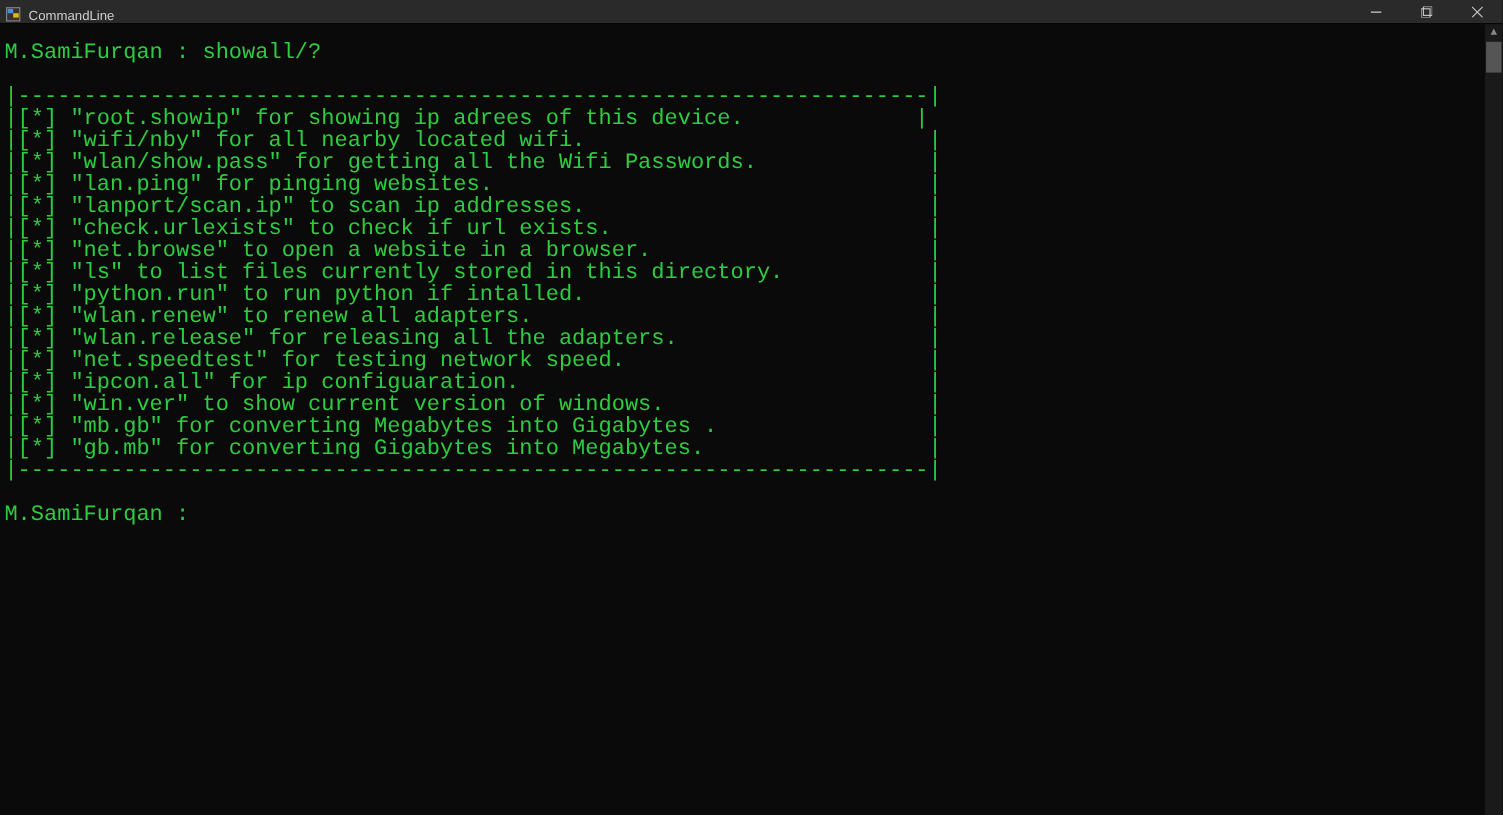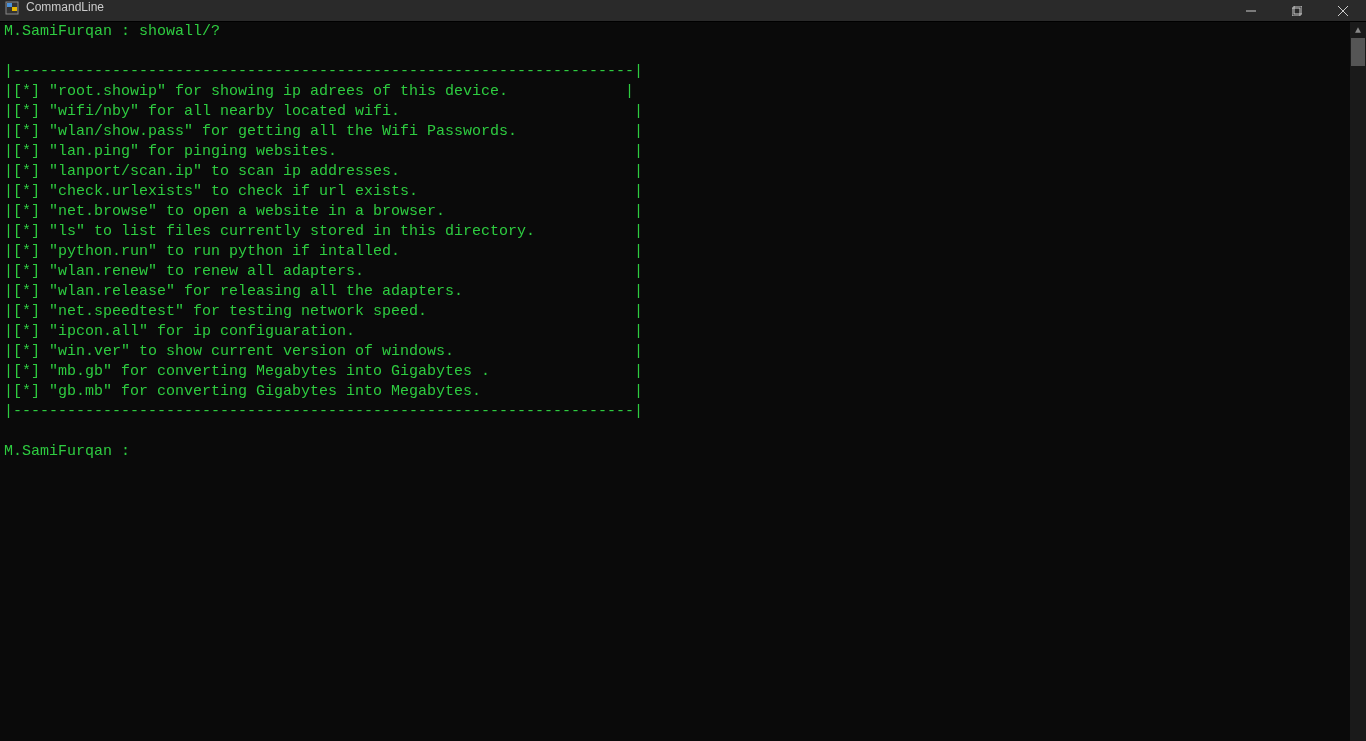--- a/index.html
+++ b/index.html
@@ -7,21 +7,21 @@
       background: #1e1e1e;
       font-family: "Consolas", "Courier New", monospace;
       overflow: hidden;
       width: 1366px;
       height: 741px;
     }
     .titlebar {
       height: 22px;
       background: #2a2a2a;
       display: flex;
-      align-items: flex-start;
+      align-items: flex-end;
       border-bottom: 1px solid #000;
     }
     .titlebar-icon {
       width: 16px;
       height: 16px;
       margin: 0 6px 0 4px;
       display: flex;
       align-items: center;
       justify-content: center;
     }
@@ -45,23 +45,23 @@
       font-family: "Segoe UI", sans-serif;
     }
     .win-btn svg { stroke: #ccc; }
     .terminal-wrap {
       position: relative;
       height: calc(100% - 22px);
       background: #0a0a0a;
     }
     .terminal {
       color: #2ecc40;
-      font-size: 15px;
+      font-size: 20px;
       line-height: 20px;
-      padding: 0 4px;
+      padding: 17px 4px;
       white-space: pre;
       height: 100%;
       overflow: hidden;
     }
     .scrollbar {
       position: absolute;
       right: 0;
       top: 0;
       width: 16px;
       height: 100%;

